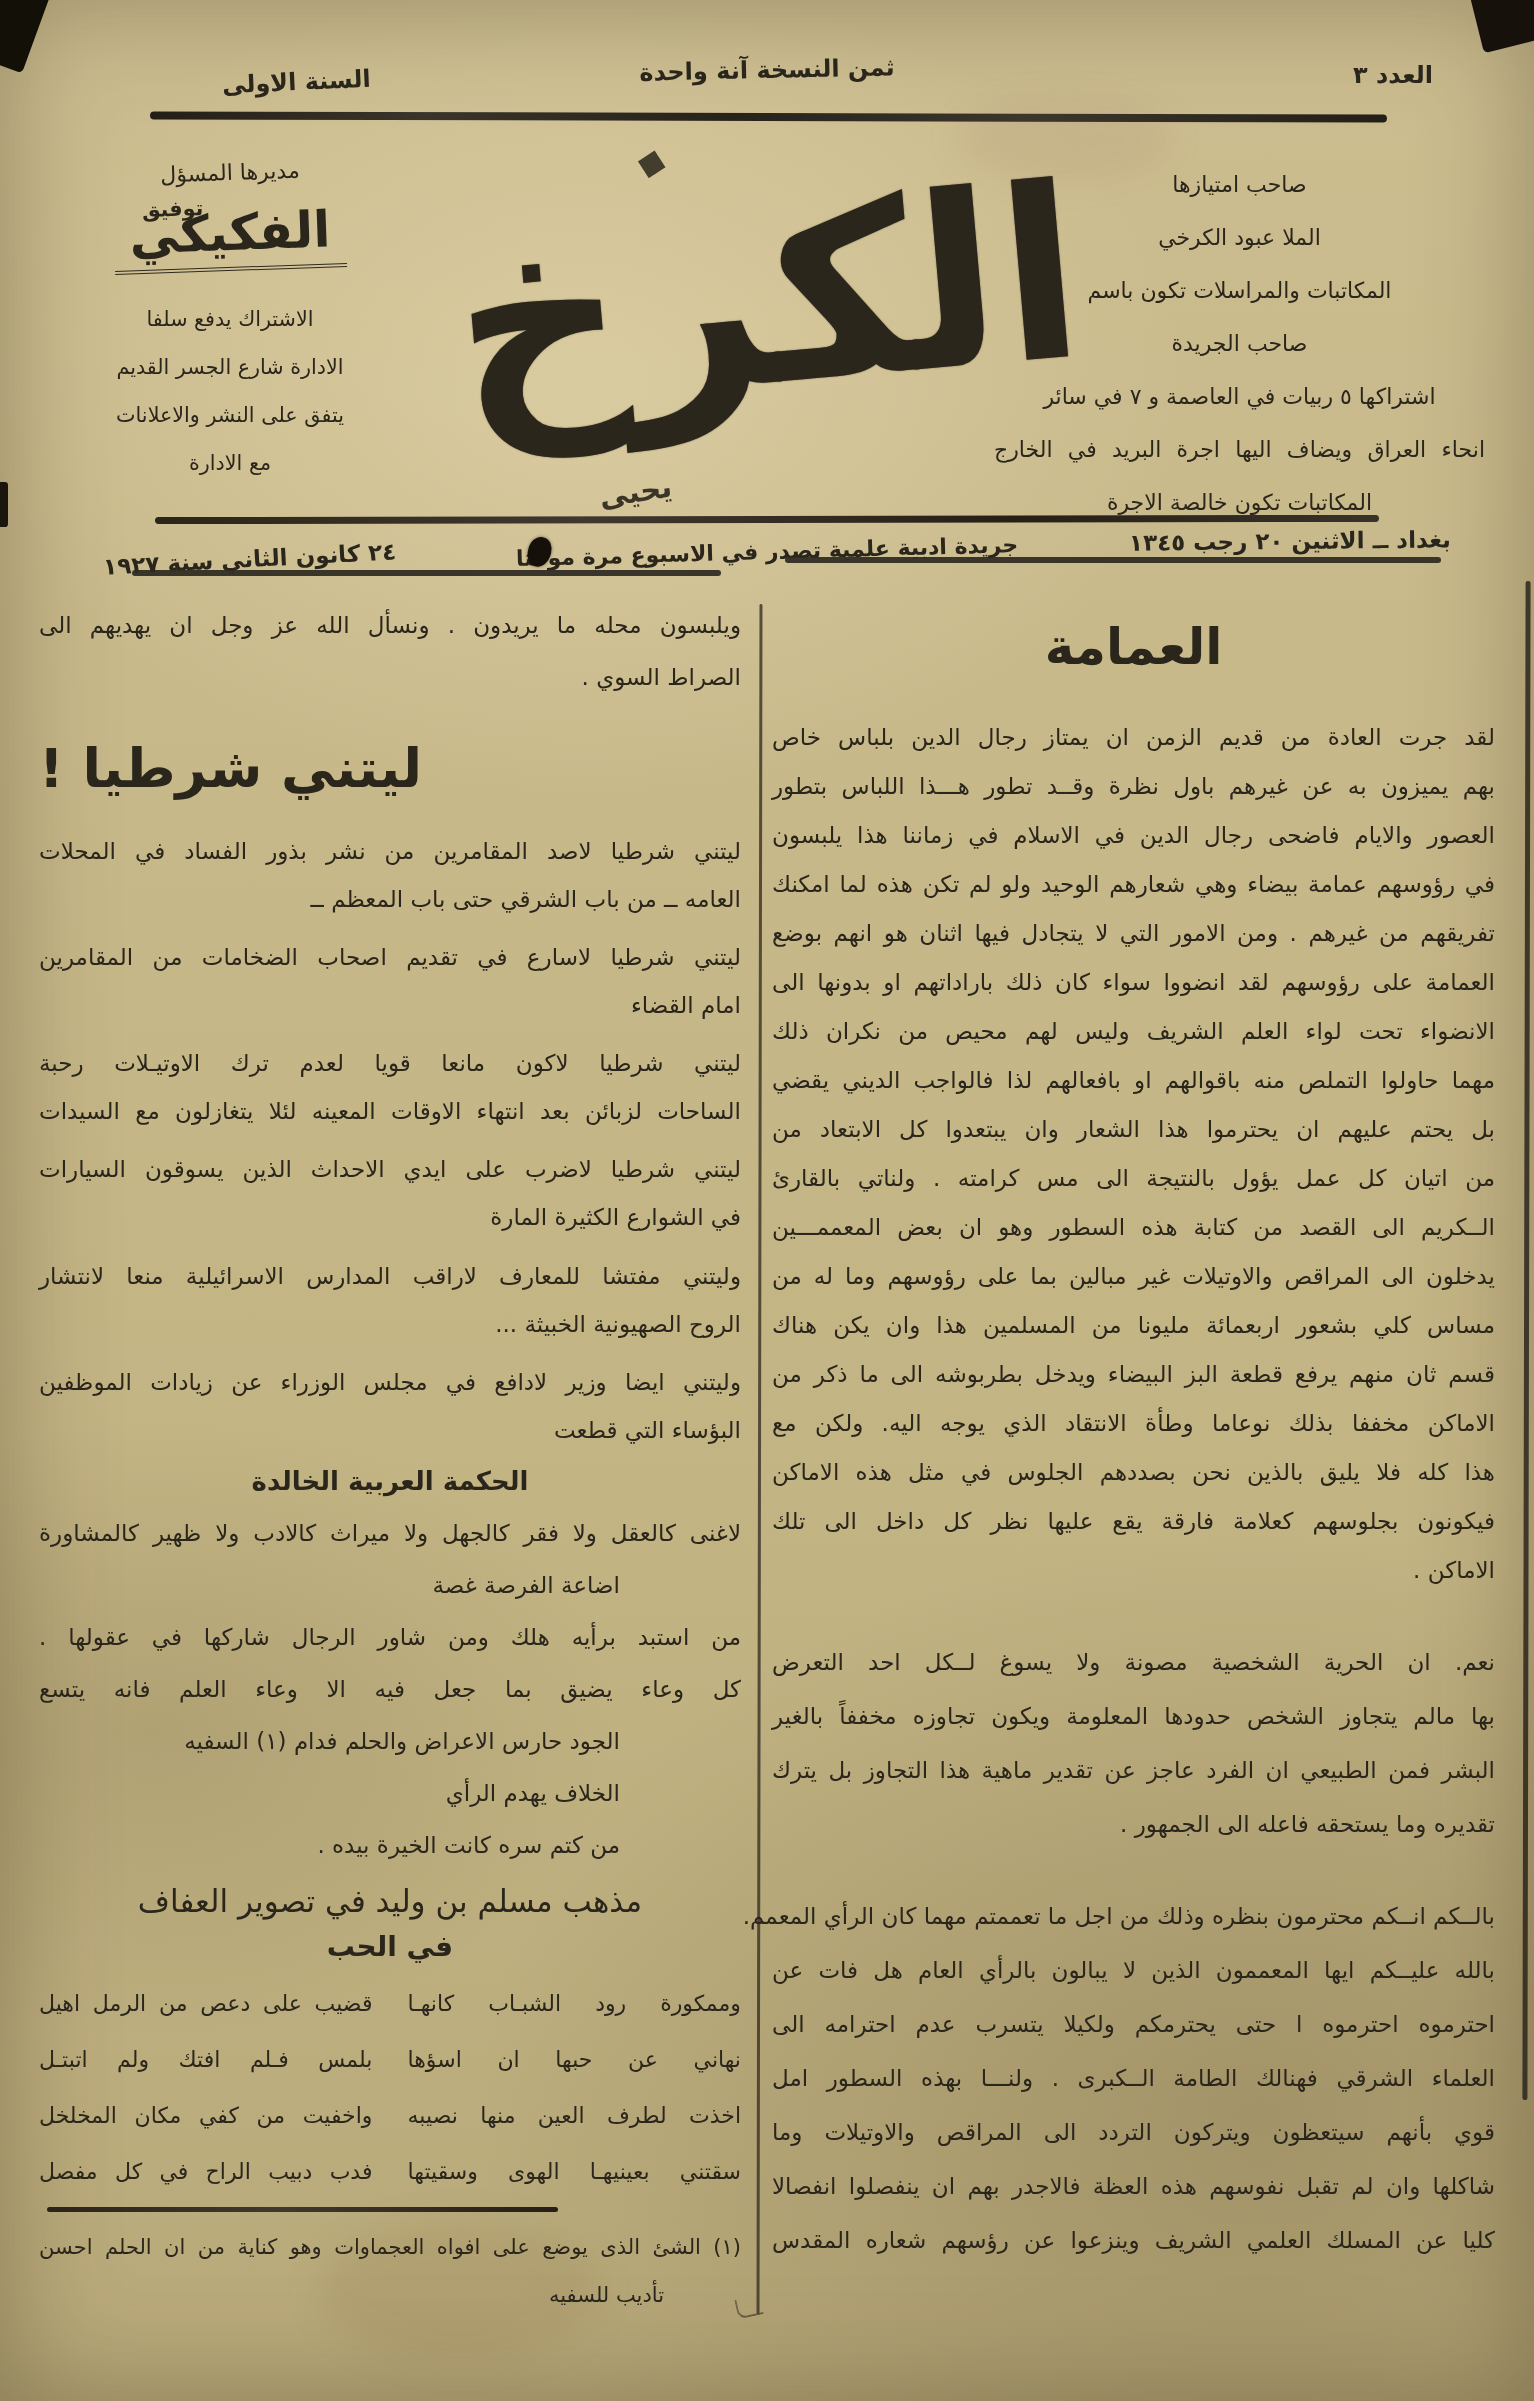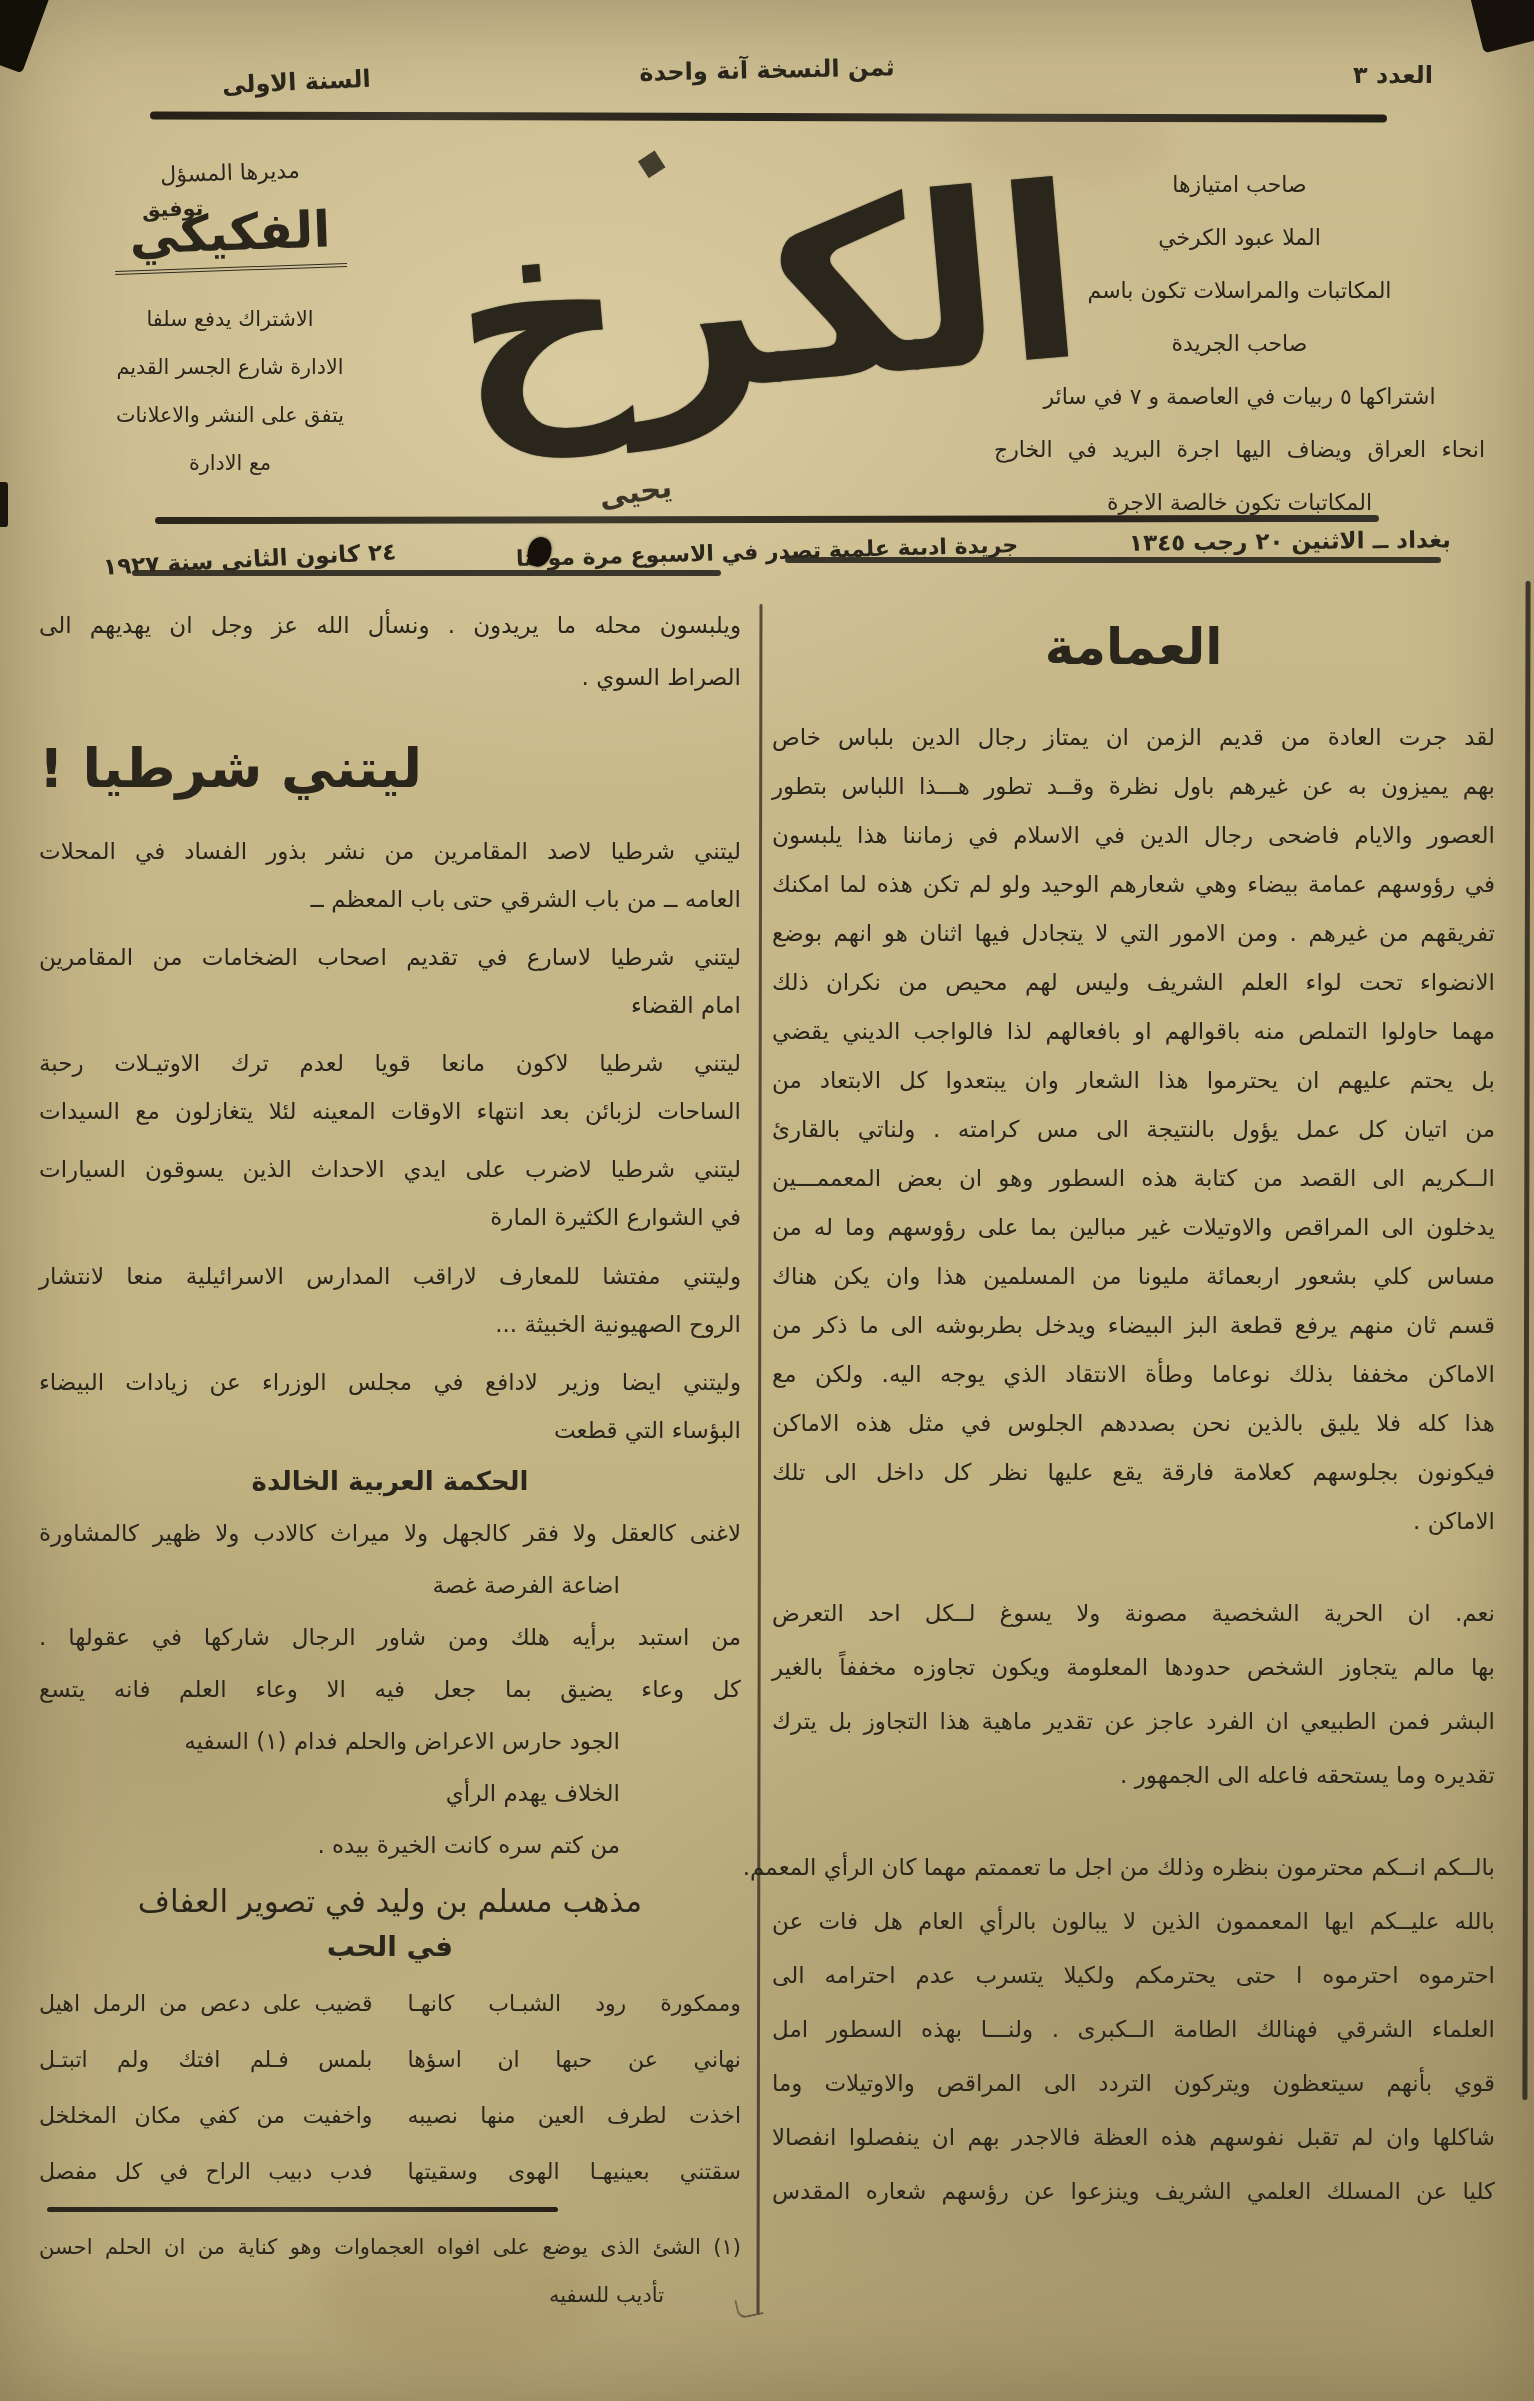--- a/index.html
+++ b/index.html
@@ -159,20 +159,21 @@
   <div class="body">
 
     <div class="col-right">
       <div class="turban-title">العمامة</div>
       <div class="p1 lines">
           <div class="line">لقد جرت العادة من قديم الزمن ان يمتاز رجال الدين بلباس خاص</div>
           <div class="line">بهم يميزون به عن غيرهم باول نظرة وقــد تطور هـــذا اللباس بتطور</div>
           <div class="line">العصور والايام فاضحى رجال الدين في الاسلام في زماننا هذا يلبسون</div>
           <div class="line">في رؤوسهم عمامة بيضاء وهي شعارهم الوحيد ولو لم تكن هذه لما امكنك</div>
           <div class="line">تفريقهم من غيرهم . ومن الامور التي لا يتجادل فيها اثنان هو انهم بوضع</div>
+          <div class="line">العمامة على رؤوسهم لقد انضووا سواء كان ذلك باراداتهم او بدونها الى</div>
           <div class="line">الانضواء تحت لواء العلم الشريف وليس لهم محيص من نكران ذلك</div>
           <div class="line">مهما حاولوا التملص منه باقوالهم او بافعالهم لذا فالواجب الديني يقضي</div>
           <div class="line">بل يحتم عليهم ان يحترموا هذا الشعار وان يبتعدوا كل الابتعاد من</div>
           <div class="line">من اتيان كل عمل يؤول بالنتيجة الى مس كرامته . ولناتي بالقارئ</div>
           <div class="line">الــكريم الى القصد من كتابة هذه السطور وهو ان بعض المعممـــين</div>
           <div class="line">يدخلون الى المراقص والاوتيلات غير مبالين بما على رؤوسهم وما له من</div>
           <div class="line">مساس كلي بشعور اربعمائة مليونا من المسلمين هذا وان يكن هناك</div>
           <div class="line">قسم ثان منهم يرفع قطعة البز البيضاء ويدخل بطربوشه الى ما ذكر من</div>
           <div class="line">الاماكن مخففا بذلك نوعاما وطأة الانتقاد الذي يوجه اليه. ولكن مع</div>
           <div class="line">هذا كله فلا يليق بالذين نحن بصددهم الجلوس في مثل هذه الاماكن</div>
@@ -217,21 +218,21 @@
           </div>
         <div class="wish lines">
             <div class="line">ليتني شرطيا لاضرب على ايدي الاحداث الذين يسوقون السيارات</div>
             <div class="line short">في الشوارع الكثيرة المارة</div>
           </div>
         <div class="wish lines">
             <div class="line">وليتني مفتشا للمعارف لاراقب المدارس الاسرائيلية منعا لانتشار</div>
             <div class="line short">الروح الصهيونية الخبيثة ...</div>
           </div>
         <div class="wish lines">
-            <div class="line">وليتني ايضا وزير لادافع في مجلس الوزراء عن زيادات البيضاء</div>
+            <div class="line">وليتني ايضا وزير لادافع في مجلس الوزراء عن زيادات الموظفين</div>
             <div class="line short">البؤساء التي قطعت</div>
           </div>
       </div>
       <div class="wisdom-title">الحكمة العربية الخالدة</div>
       <div class="wisdom-lines lines indent-short">
           <div class="line">لاغنى كالعقل ولا فقر كالجهل ولا ميراث كالادب ولا ظهير كالمشاورة</div>
           <div class="line short">اضاعة الفرصة غصة</div>
           <div class="line">من استبد برأيه هلك ومن شاور الرجال شاركها في عقولها .</div>
           <div class="line">كل وعاء يضيق بما جعل فيه الا وعاء العلم فانه يتسع</div>
           <div class="line short">الجود حارس الاعراض والحلم فدام (١) السفيه</div>

